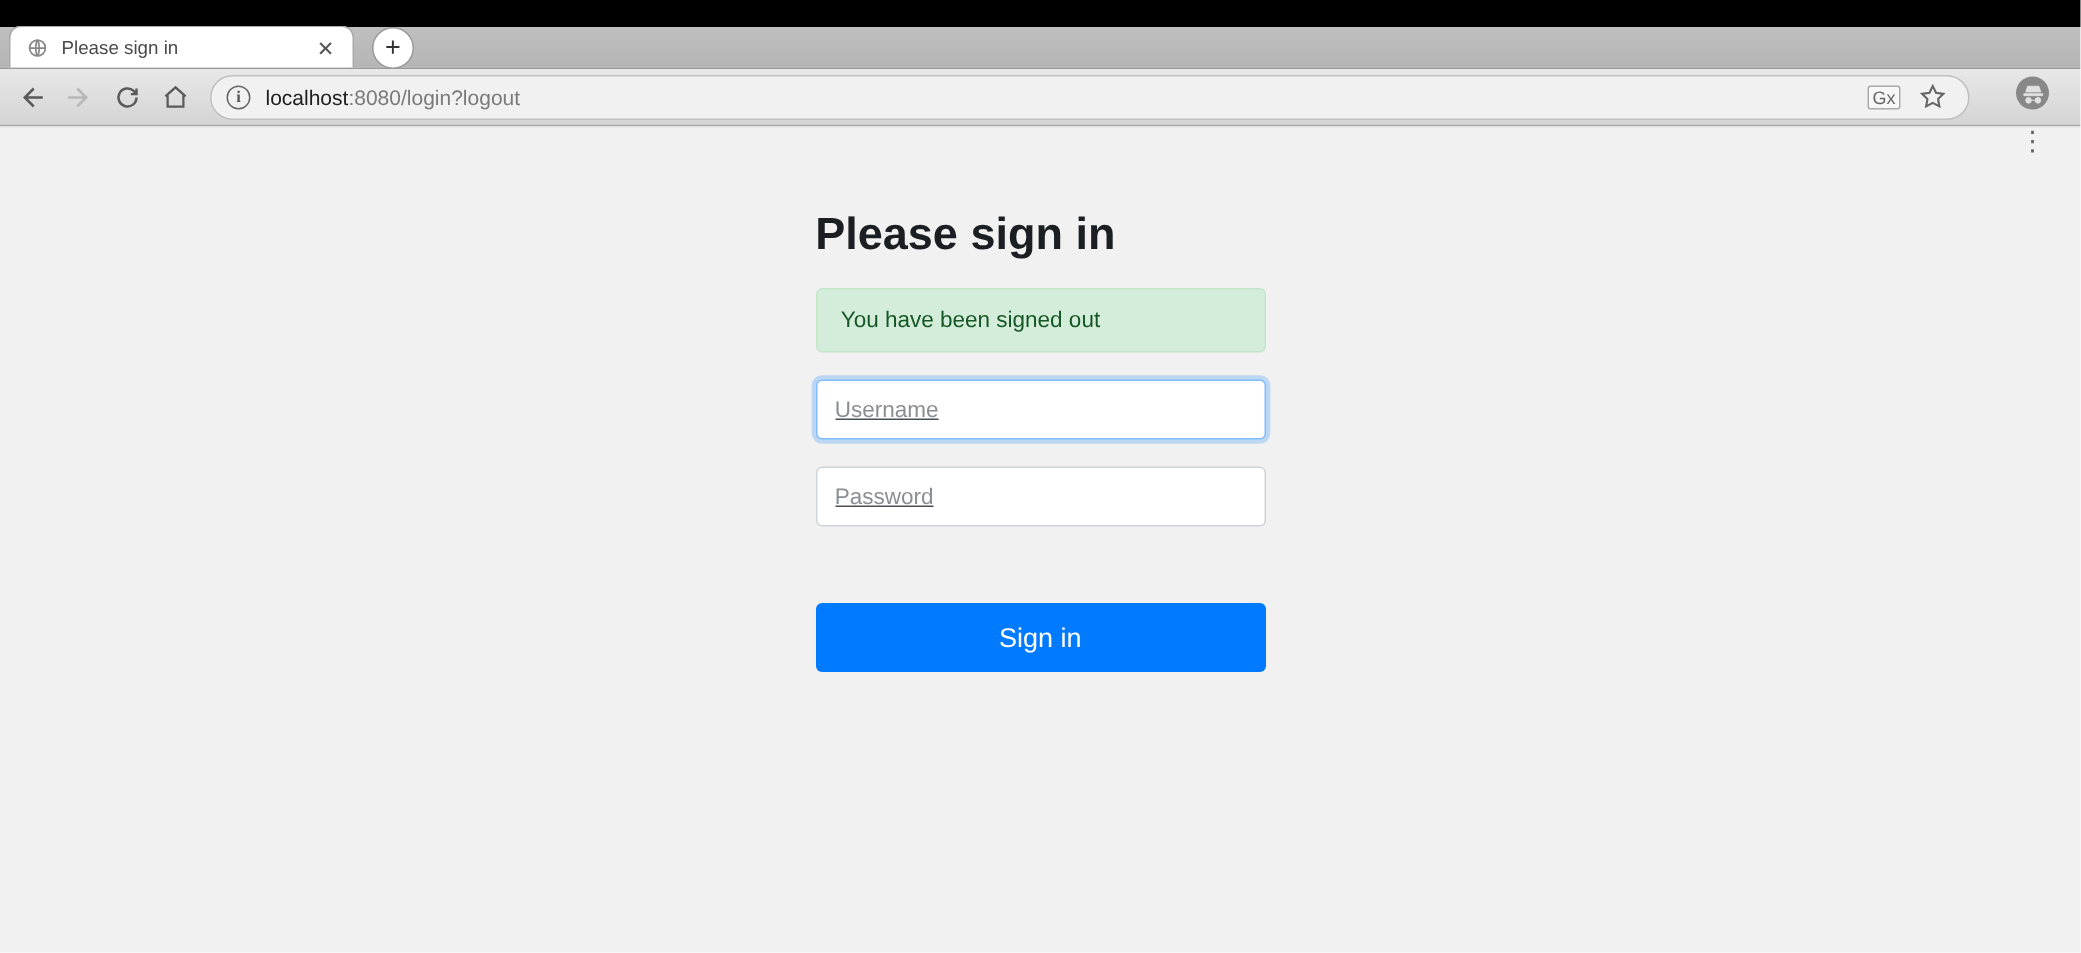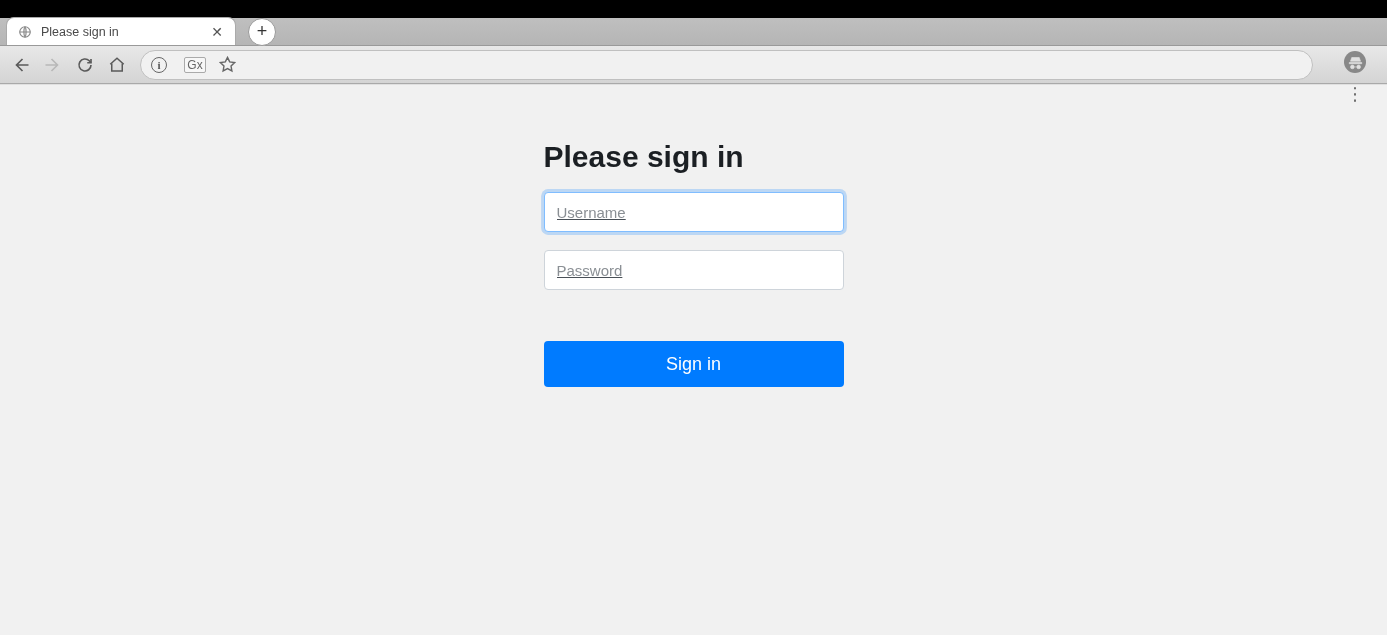--- a/index.html
+++ b/index.html
@@ -313,20 +313,23 @@
       </svg>
   </div>
   <div class="nav-btn">
     <svg viewBox="0 0 24 24" fill="none" stroke="#5a5a5a" stroke-width="2">
         <path d="M3 11l9-8 9 8"></path>
         <path d="M5 10v10h14V10"></path>
       </svg>
   </div>
   <div class="url-bar">
     <span class="url-info-icon">i</span>
+    <span class="url-text">
+      <span class="host">localhost</span><span class="port">:8080</span><span class="path">/login?logout</span>
+    </span>
     <span class="url-action">
       <span class="translate-icon">Gx</span>
     </span>
     <span class="url-action">
       <svg viewBox="0 0 24 24" width="17" height="17" fill="none" stroke="#666" stroke-width="2">
           <polygon points="12 2 15.09 8.26 22 9.27 17 14.14 18.18 21.02 12 17.77 5.82 21.02 7 14.14 2 9.27 8.91 8.26 12 2"></polygon>
         </svg>
     </span>
   </div>
   <div class="right-controls">
@@ -336,17 +339,18 @@
           <path d="M4 10h16l-2-6H6l-2 6zm-2 2h20v2H2v-2zm5 4a3 3 0 100 6 3 3 0 000-6zm10 0a3 3 0 100 6 3 3 0 000-6zm-7 3h4" stroke="#e0e0e0" stroke-width="1"></path>
         </svg>
     </span>
     <span class="menu-dots">⋮</span>
   </div>
 </div>
 
 <div class="page">
   <div class="login-box">
     <h1>Please sign in</h1>
+    <div class="alert-success">You have been signed out</div>
     <input type="text" class="form-input focused" placeholder="Username" style="">
     <input type="password" class="form-input" placeholder="Password" style="">
     <button class="btn-signin">Sign in</button>
   </div>
 </div>
 
 </body></html>

